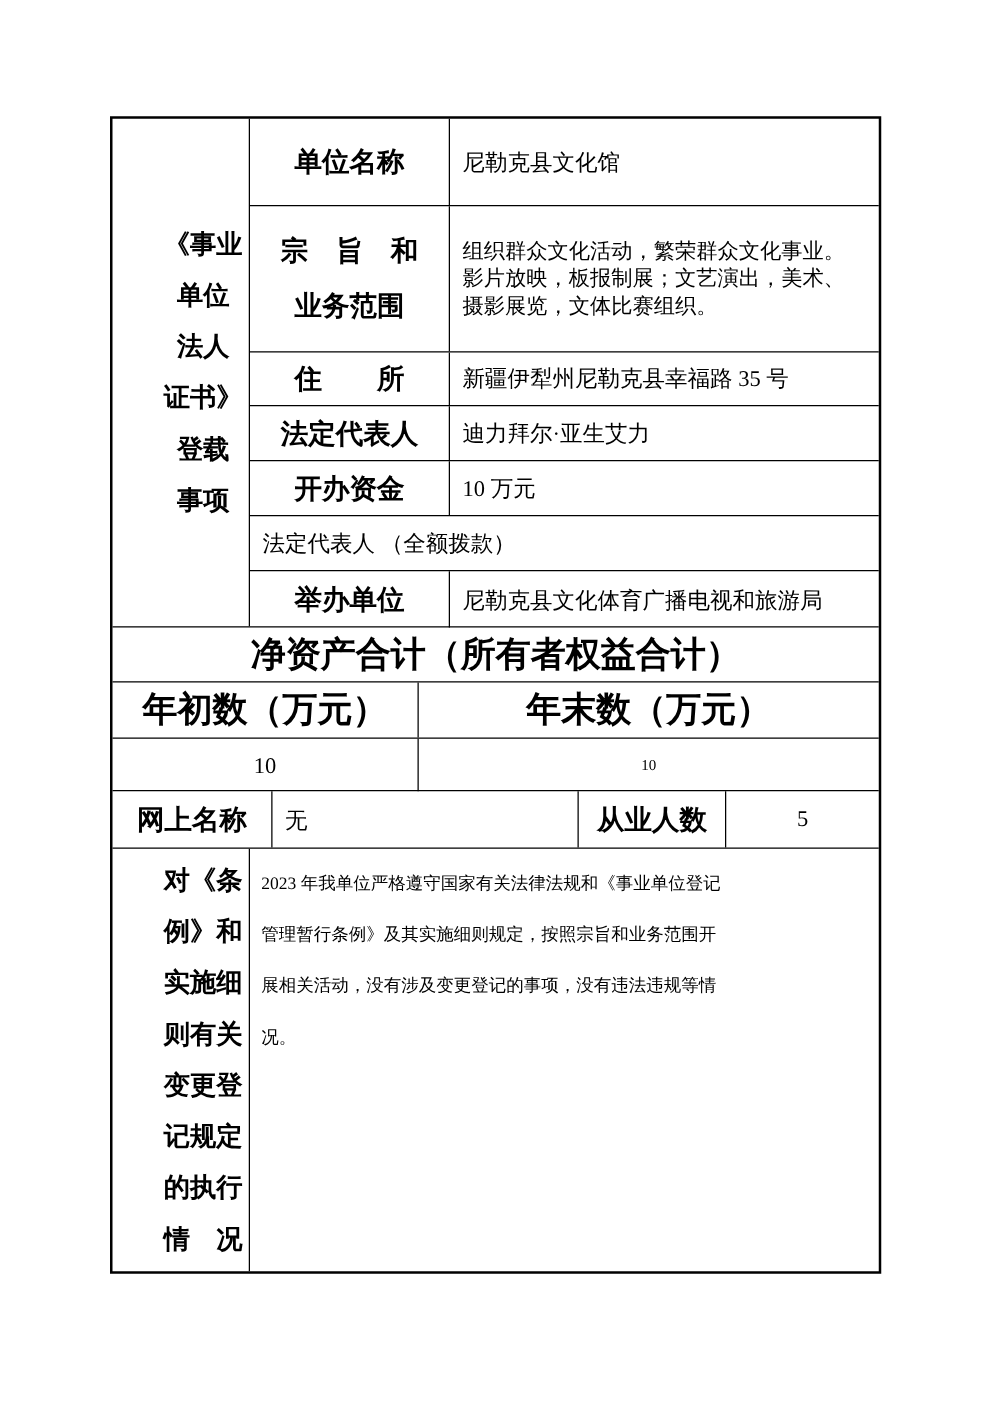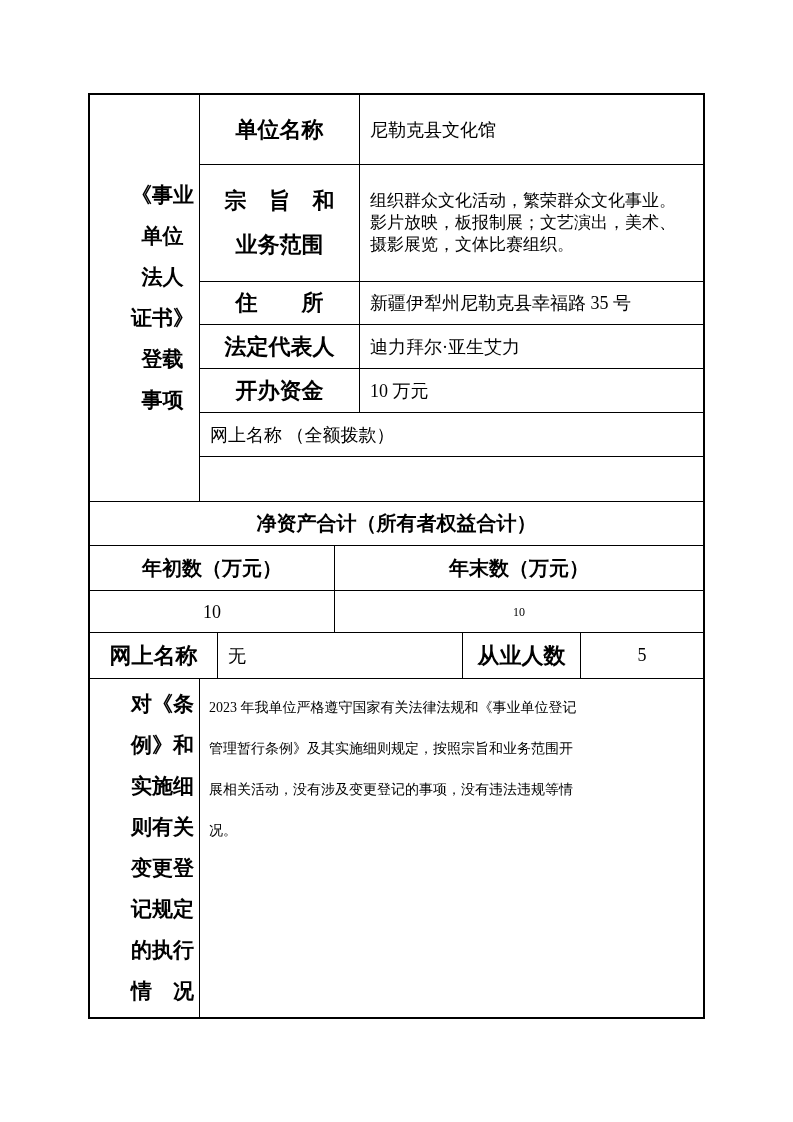--- a/index.html
+++ b/index.html
@@ -53,21 +53,21 @@
     padding-left: 10px;
     font-size: 18px;
     white-space: pre-line;
   }
   .val-multi { font-size: 17px; line-height: 22px; }
   .hdr-bold {
     flex: 1;
     justify-content: center;
     text-align: right;
     font-weight: bold;
-    font-size: 20px;
+    font-size: 28px;
   }
   .num { justify-content: center; text-align: center; font-size: 18px; padding-left: 0; }
   .num-small { font-size: 12px; }
   .w245 { width: 245px; flex: none; }
   .w118 { width: 118px; flex: none; }
   .grow { flex: 1; }
   .online-lbl {
     width: 128px; flex: none;
     justify-content: center;
     text-align: right;
@@ -127,23 +127,27 @@
         <div class="cell lbl br">法定代表人</div>
         <div class="cell val">迪力拜尔·亚生艾力</div>
       </div>
 
       <div class="row bb" style="height:44px">
         <div class="cell lbl br">开办资金</div>
         <div class="cell val">10 万元</div>
       </div>
 
       <div class="row bb" style="height:44px">
-        <div class="cell val">网上名称 （全额拨款）</div>
+        <div class="cell val">法定代表人 （全额拨款）</div>
       </div>
 
+      <div class="row" style="height:45px">
+        <div class="cell lbl br">举办单位</div>
+        <div class="cell val">尼勒克县文化体育广播电视和旅游局</div>
+      </div>
 
     </div>
   </div>
 
   <div class="sec bb" style="height:131px">
     <div class="col-rest">
       <div class="row bb" style="height:44px">
         <div class="cell hdr-bold">净资产合计（所有者权益合计）</div>
       </div>
       <div class="row bb" style="height:45px">

